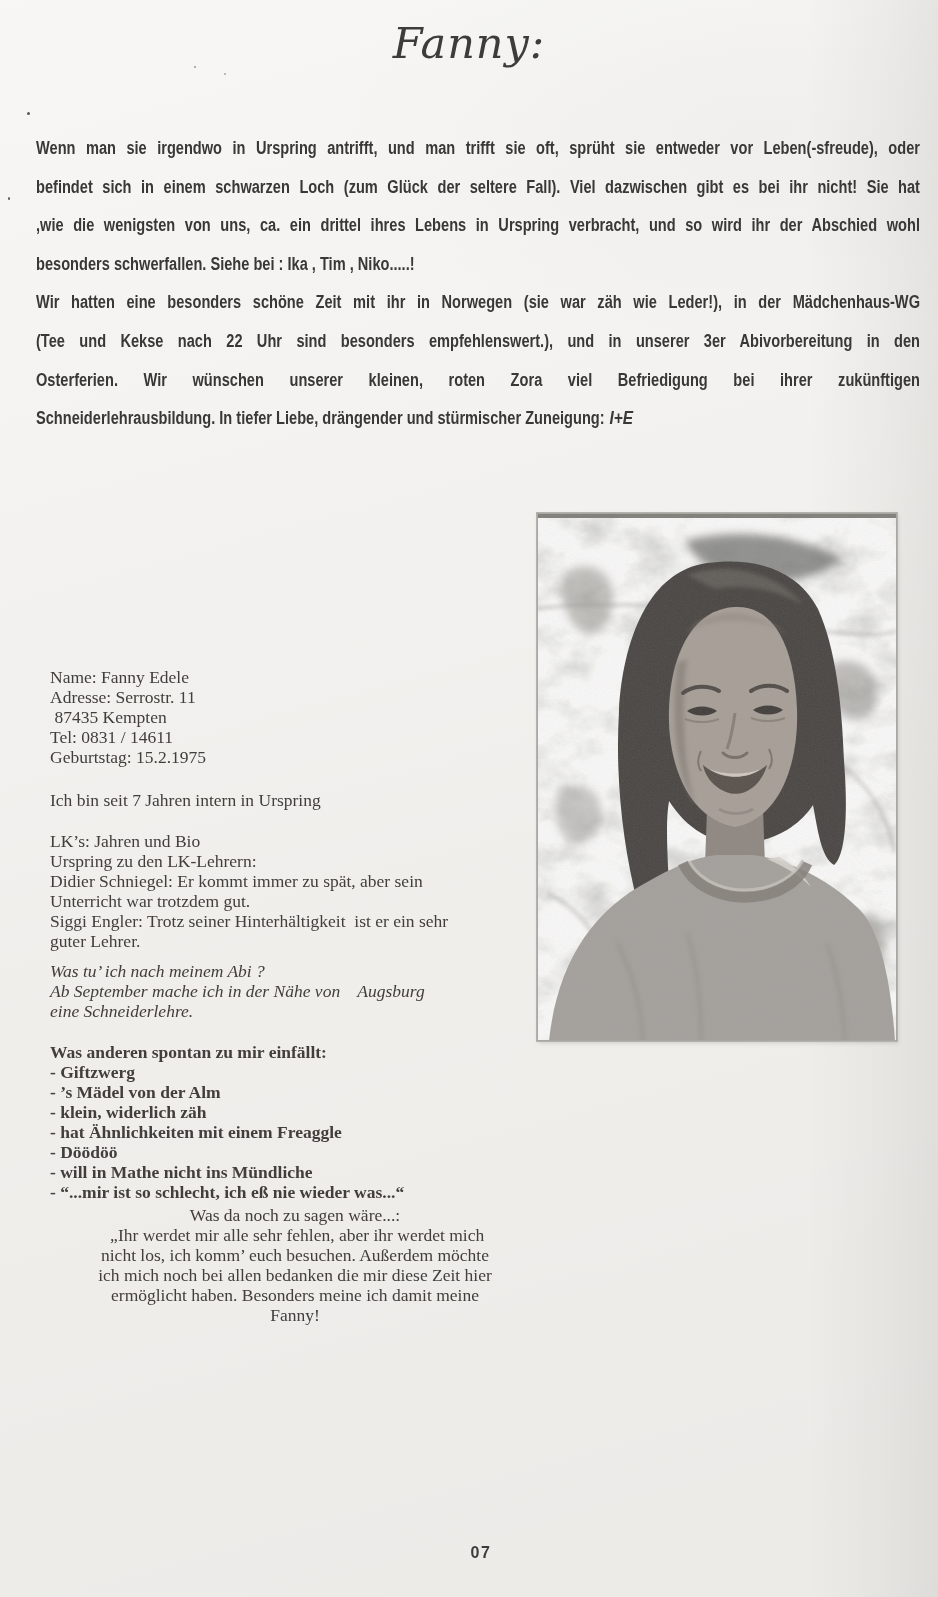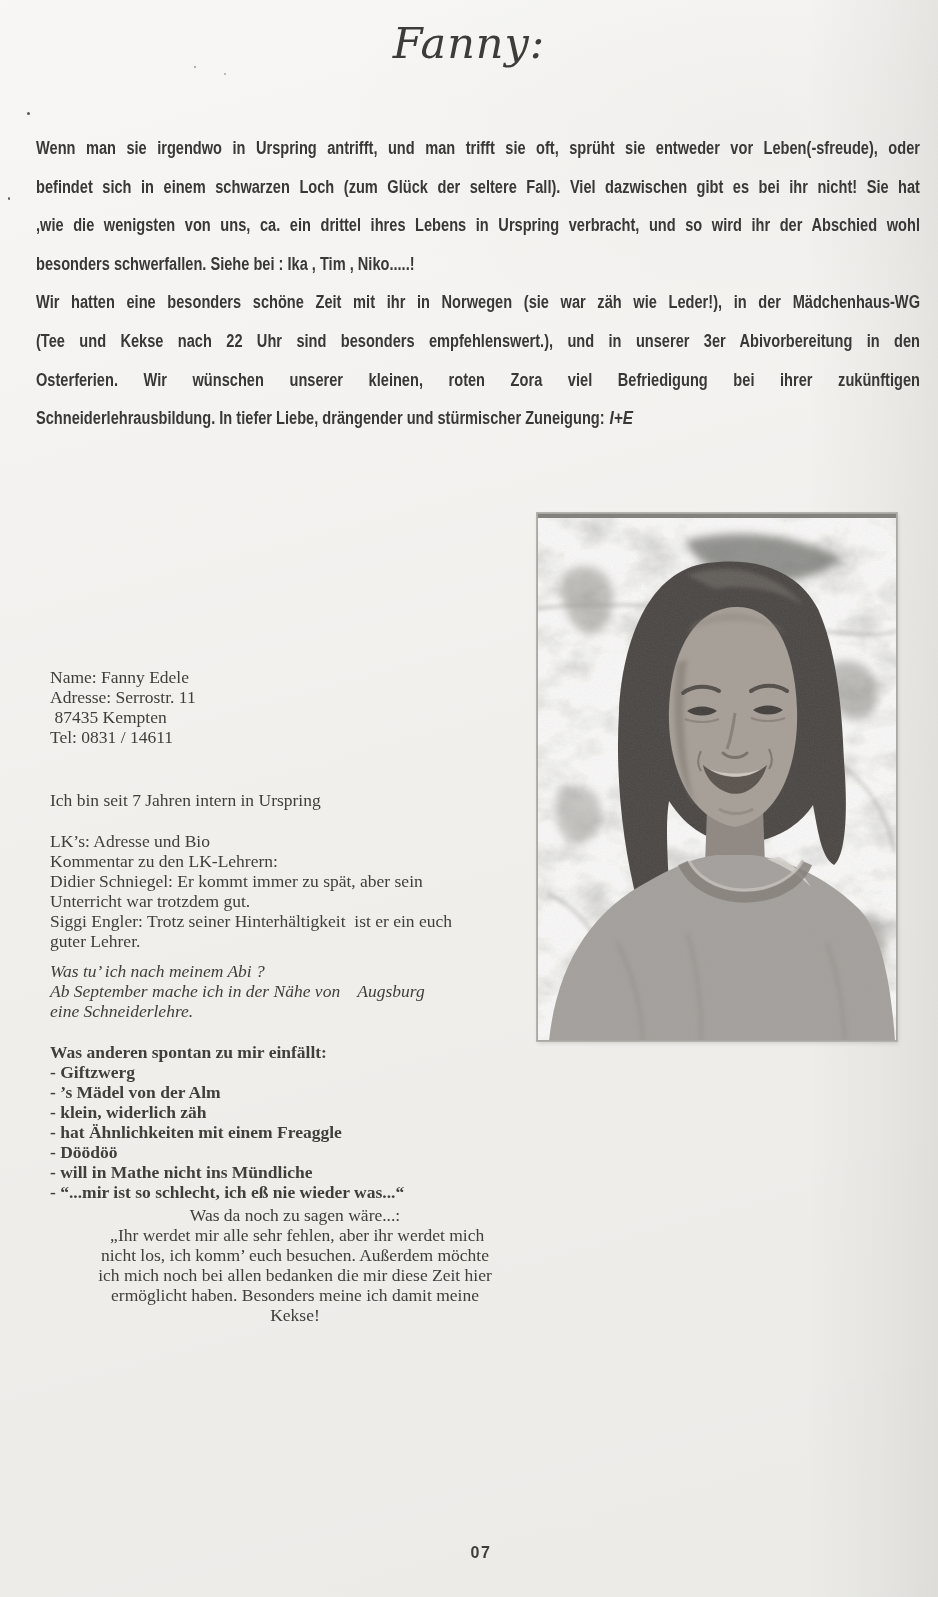--- a/index.html
+++ b/index.html
@@ -73,32 +73,33 @@
     <div class="iline j">(Tee und Kekse nach 22 Uhr sind besonders empfehlenswert.), und in unserer 3er Abivorbereitung in den</div>
     <div class="iline j">Osterferien. Wir wünschen unserer kleinen, roten Zora viel Befriedigung bei ihrer zukünftigen</div>
     <div class="iline"><span>Schneiderlehrausbildung. In tiefer Liebe, drängender und stürmischer Zuneigung:</span><span class="sig">I+E</span></div>
   </div>
 
   <div class="serif" style="top:667px;">
     <div class="sline">Name: Fanny Edele</div>
     <div class="sline">Adresse: Serrostr. 11</div>
     <div class="sline"> 87435 Kempten</div>
     <div class="sline">Tel: 0831 / 14611</div>
+    <div class="sline">Geburtstag: 15.2.1975</div>
   </div>
 
   <div class="serif" style="top:790px;">
     <div class="sline">Ich bin seit 7 Jahren intern in Urspring</div>
   </div>
 
   <div class="serif" style="top:831px;">
-    <div class="sline">LK’s: Adresse und Bio</div>
-    <div class="sline">Kommentar zu den LK-Lehrern:</div>
+    <div class="sline">LK’s: Jahren und Bio</div>
+    <div class="sline">Urspring zu den LK-Lehrern:</div>
     <div class="sline">Didier Schniegel: Er kommt immer zu spät, aber sein</div>
     <div class="sline">Unterricht war trotzdem gut.</div>
-    <div class="sline">Siggi Engler: Trotz seiner Hinterhältigkeit  ist er ein euch</div>
+    <div class="sline">Siggi Engler: Trotz seiner Hinterhältigkeit  ist er ein sehr</div>
     <div class="sline">guter Lehrer.</div>
   </div>
 
   <div class="serif" style="top:961px;font-style:italic;">
     <div class="sline">Was tu’ ich nach meinem Abi ?</div>
     <div class="sline">Ab September mache ich in der Nähe von    Augsburg</div>
     <div class="sline">eine Schneiderlehre.</div>
   </div>
 
   <div class="serif" style="top:1042px;font-weight:bold;">
@@ -111,21 +112,21 @@
     <div class="sline">- will in Mathe nicht ins Mündliche</div>
     <div class="sline">- “...mir ist so schlecht, ich eß nie wieder was...“</div>
   </div>
 
   <div class="serif" style="top:1205px;text-align:center;">
     <div class="sline">Was da noch zu sagen wäre...:</div>
     <div class="sline"> „Ihr werdet mir alle sehr fehlen, aber ihr werdet mich</div>
     <div class="sline">nicht los, ich komm’ euch besuchen. Außerdem möchte</div>
     <div class="sline">ich mich noch bei allen bedanken die mir diese Zeit hier</div>
     <div class="sline">ermöglicht haben. Besonders meine ich damit meine</div>
-    <div class="sline">Kekse!</div>
+    <div class="sline">Fanny!</div>
   </div>
 
   <figure class="photo">
     <svg viewBox="0 0 360 528" width="360" height="528" xmlns="http://www.w3.org/2000/svg">
       <defs>
         <filter id="rockTex" x="0%" y="0%" width="100%" height="100%">
           <feTurbulence type="fractalNoise" baseFrequency="0.022 0.03" numOctaves="4" seed="11"></feTurbulence>
           <feColorMatrix type="matrix" values="0.45 0.45 0.45 0 0.25  0.45 0.45 0.45 0 0.25  0.45 0.45 0.45 0 0.24  0 0 0 0 1"></feColorMatrix>
         </filter>
         <filter id="soft" x="-30%" y="-30%" width="160%" height="160%">

